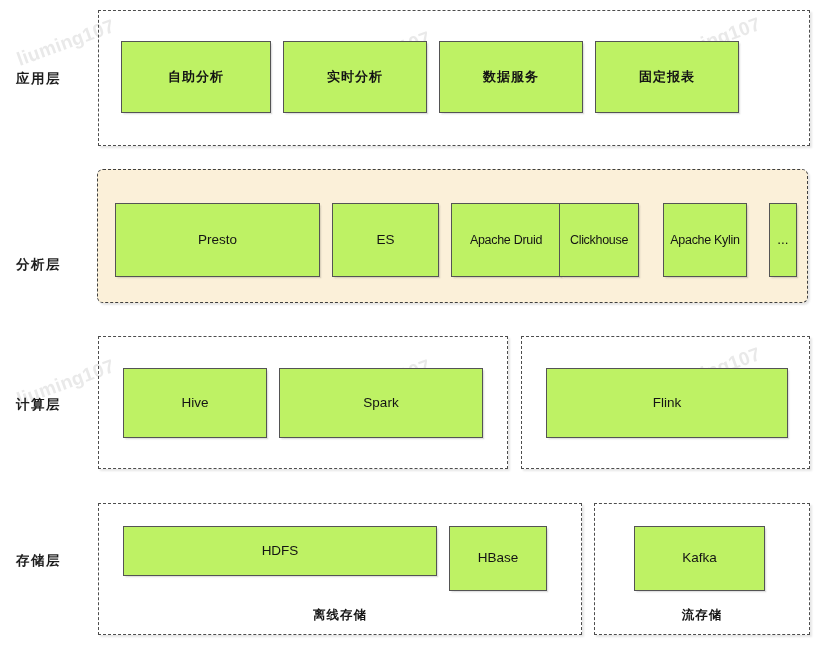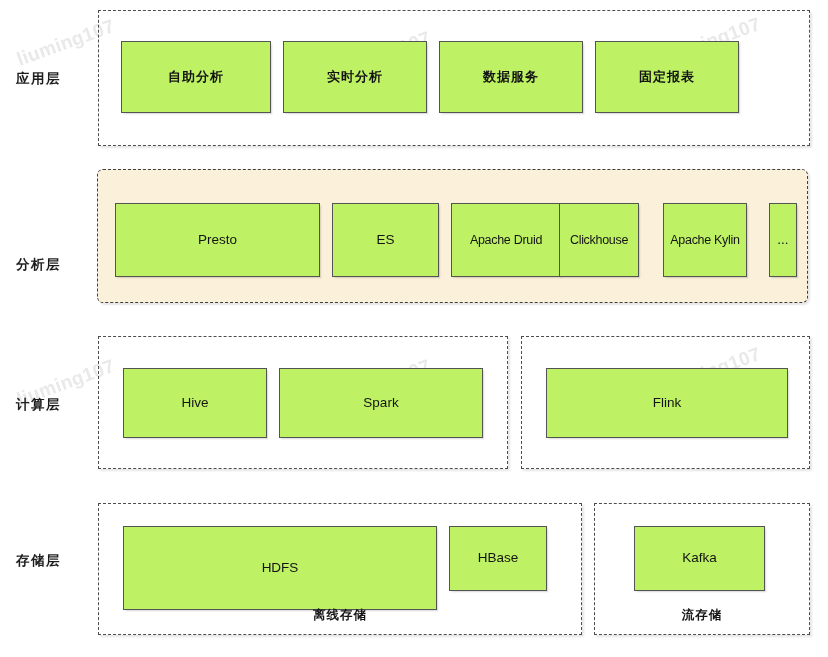--- a/index.html
+++ b/index.html
@@ -204,21 +204,21 @@
         <span class="node-label">Flink</span>
       </div>
     </div>
   </div>
 
   <div class="layer-row">
     <div class="layer-label" style="top:552px;">存储层</div>
 
     <div class="group" style="left:98px; top:503px; width:484px; height:132px;">
 
-      <div class="node" style="left:24px;  top:22px; width:314px; height:84px;">
+      <div class="node" style="left:24px;  top:22px; width:314px; height:50px;">
         <span class="node-label">HDFS</span>
       </div>
 
       <div class="node" style="left:350px; top:22px; width:98px; height:65px;">
         <span class="node-label">HBase</span>
       </div>
 
       <div class="group-caption" style="top:103px;">离线存储</div>
     </div>
 

